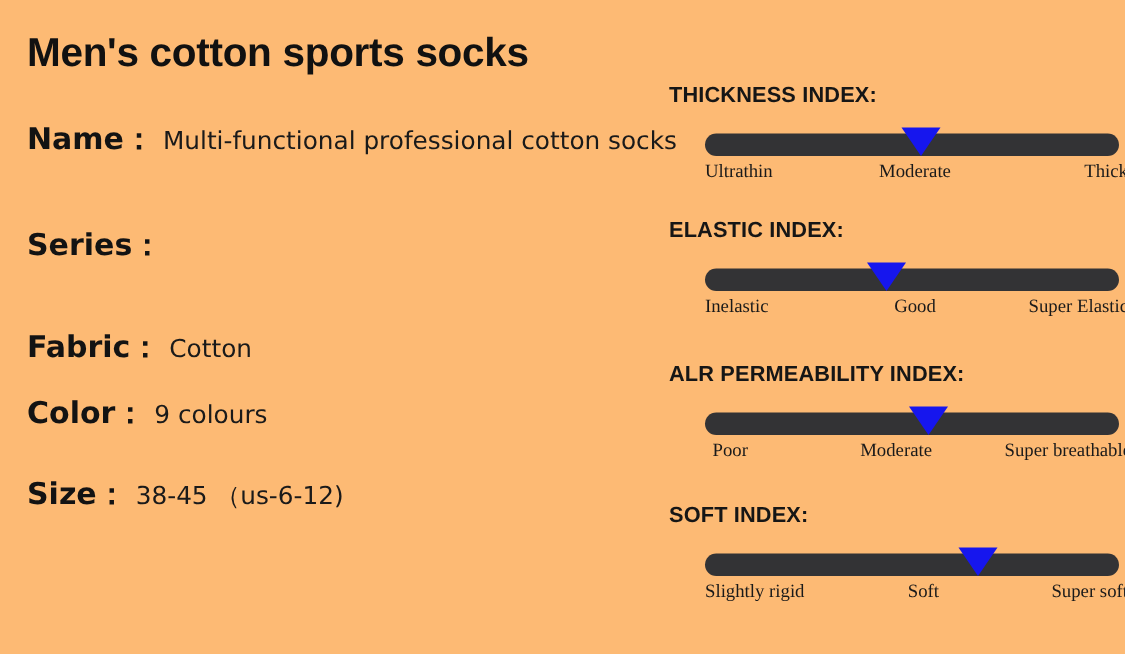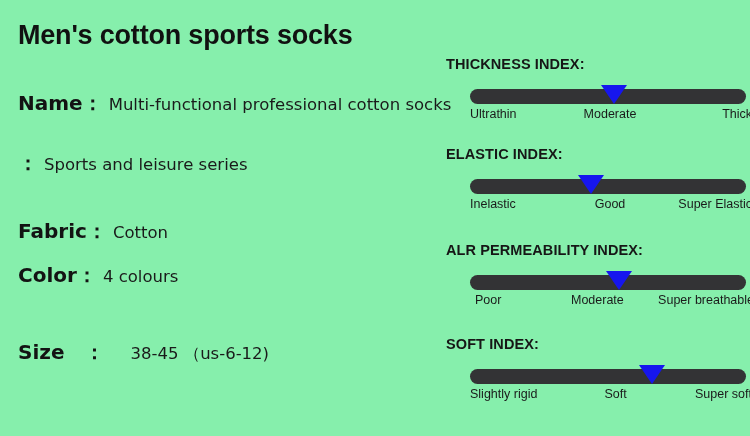--- a/index.html
+++ b/index.html
@@ -12,21 +12,21 @@
     background: #efeff0;
     font-family: "Liberation Sans", sans-serif;
     color: #1c1c1c;
     overflow: hidden;
     position: relative;
   }
   .page {
     position: relative;
     width: 750px;
     height: 436px;
-    background: #86efac;
+    background: #fdba74;
   }
 
   
   .left-panel {
     position: absolute;
     left: 0;
     top: 0;
     width: 440px;
     height: 436px;
   }
@@ -40,25 +40,25 @@
     color: #111111;
     white-space: nowrap;
   }
   .spec-row {
     position: absolute;
     left: 18px;
     display: flex;
     align-items: baseline;
     white-space: nowrap;
   }
-  .spec-row.r0 { top: 90px; }
+  .spec-row.r0 { top: 79px; }
   .spec-row.r1 { top: 150px; }
   .spec-row.r2 { top: 218px; }
   .spec-row.r3 { top: 262px; }
-  .spec-row.r4 { top: 339px; gap: 20px; }
+  .spec-row.r4 { top: 316px; }
 
   .spec-label {
     font-size: 20px;
     font-weight: bold;
     color: #131313;
     font-family: "DejaVu Sans", sans-serif;
   }
   .spec-colon {
     font-size: 20px;
     font-weight: bold;
@@ -136,20 +136,21 @@
     top: 51px;
     width: 280px;
     height: 18px;
   }
   .slider-label {
     position: absolute;
     top: 0;
     font-size: 12.5px;
     color: #1a1a1a;
     white-space: nowrap;
+    font-family: Liberation Serif, serif;
   }
   .slider-label.lab-left { left: 0; }
   .slider-label.lab-mid {
     left: 50%;
     transform: translateX(-50%);
   }
   .slider-label.lab-right { right: -2px; }
 
   
   .index-group.g2 .slider-labels { left: 24px; width: 290px; }
@@ -167,34 +168,34 @@
 
     <div class="product-title">Men's cotton sports socks</div>
 
     <div class="spec-row r0">
       <span class="spec-label">Name</span>
       <span class="spec-colon">：</span>
       <span class="spec-value">Multi-functional professional cotton socks</span>
     </div>
 
     <div class="spec-row r1">
-      <span class="spec-colon">：</span>
-      <span class="spec-value">Sports and leisure series</span>
+      <span class="spec-label">Series</span>
+      <span class="spec-colon">：</span>
     </div>
 
     <div class="spec-row r2">
       <span class="spec-label">Fabric</span>
       <span class="spec-colon">：</span>
       <span class="spec-value">Cotton</span>
     </div>
 
     <div class="spec-row r3">
       <span class="spec-label">Color</span>
       <span class="spec-colon">：</span>
-      <span class="spec-value">4 colours</span>
+      <span class="spec-value">9 colours</span>
     </div>
 
     <div class="spec-row r4">
       <span class="spec-label">Size</span>
       <span class="spec-colon">：</span>
       <span class="spec-value">38-45 （us-6-12)</span>
     </div>
 
   </div>
 

